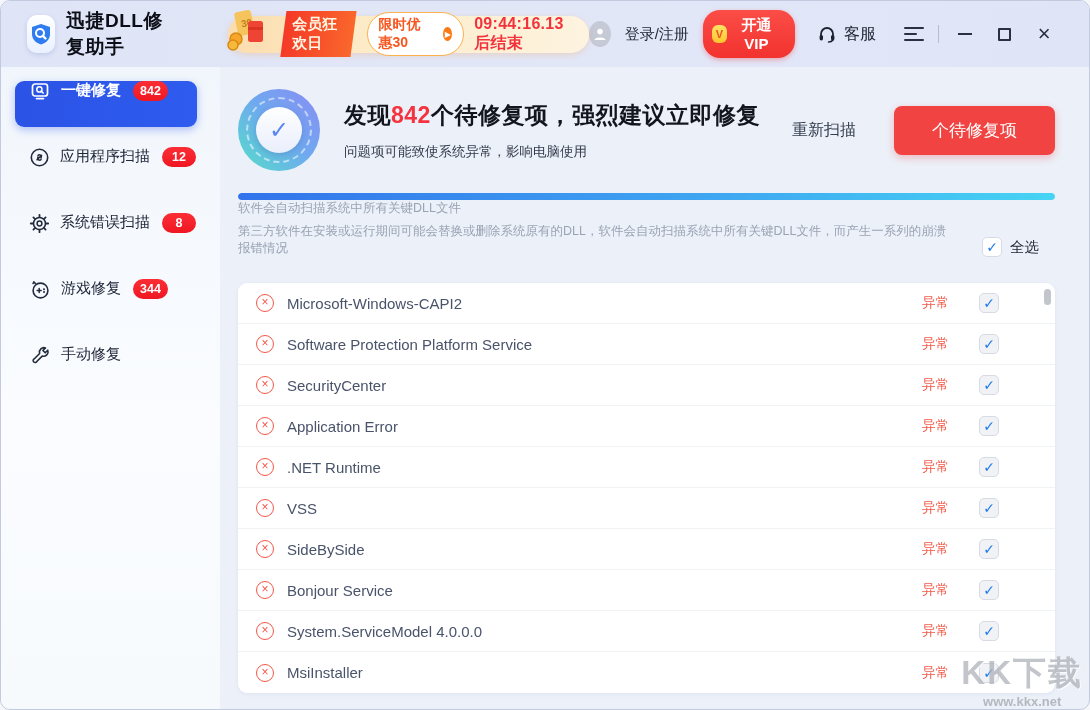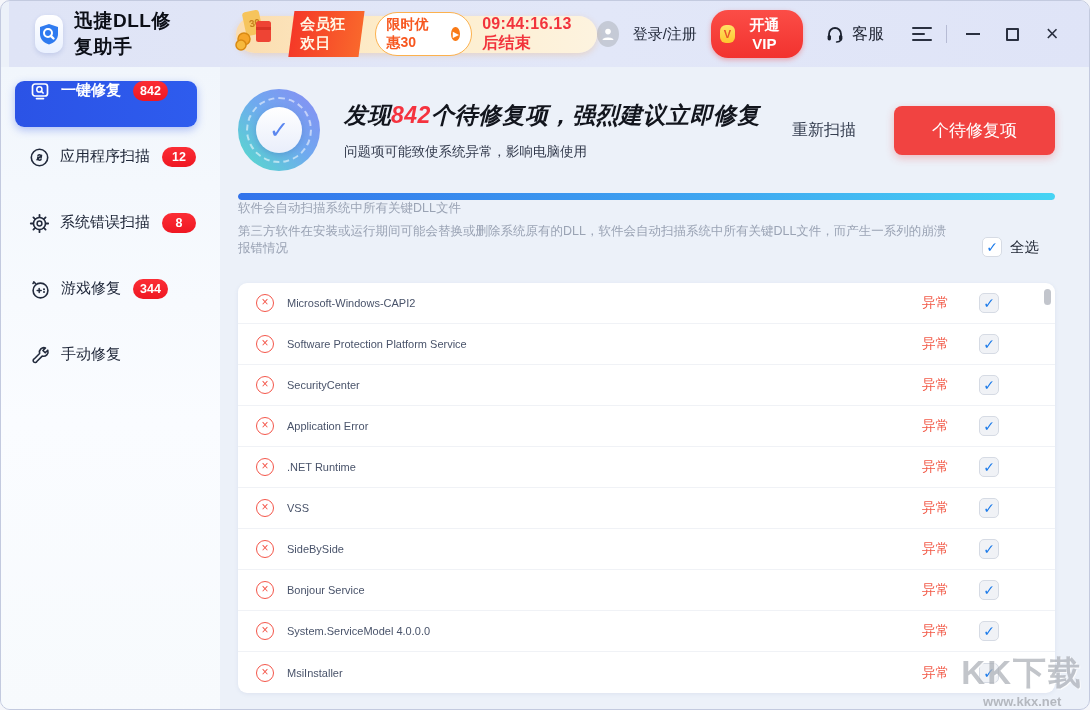--- a/index.html
+++ b/index.html
@@ -1,20 +1,20 @@
 <!DOCTYPE html>
 <html><head>
 <meta charset="utf-8">
 <style>
   * { margin:0; padding:0; box-sizing:border-box; }
   html,body { width:1090px; height:710px; font-family:"Liberation Sans","DejaVu Sans",sans-serif; background:#f5f6fa; }
   .window { position:relative; width:1090px; height:710px; border:1px solid #c3cadf; border-radius:10px; overflow:hidden; background:#ecf1f9; }
 
   
-  .titlebar { position:relative; height:66px; display:flex; align-items:center; background:linear-gradient(90deg,#dfe4f6 0%,#e2e7f8 55%,#dfe4f7 100%); padding:0 24px 0 26px;margin-left:8px; }
+  .titlebar { position:relative; height:66px; display:flex; align-items:center; background:linear-gradient(90deg,#dfe4f6 0%,#e2e7f8 55%,#dfe4f7 100%); padding:0 32px 0 26px; }
   .brand { display:flex; align-items:center; gap:11px; }
   .logo { width:38px; height:38px; border-radius:10px; background:linear-gradient(180deg,#ffffff,#eaf1ff); display:flex; align-items:center; justify-content:center; box-shadow:0 2px 5px rgba(60,90,180,.18); }
   .app-title { font-size:19px; font-weight:bold; color:#0c0f17; letter-spacing:.5px; }
 
   .promo { position:relative; margin-left:48px; height:37px; display:flex; align-items:center; gap:10px; padding:0 18px 0 52px; border-radius:20px; background:linear-gradient(90deg,#fbdcae 0%,#fdecc9 40%,#fdf3df 100%); box-shadow:0 2px 6px rgba(240,150,60,.25); cursor:pointer; }
   .gift { position:absolute; left:-4px; top:-11px; }
   .ribbon { display:inline-block; padding:4px 12px; background:linear-gradient(100deg,#f43427 0%,#fa6c2c 100%); color:#fff8e6; font-size:15px; font-weight:bold; clip-path:polygon(8% 0,100% 0,92% 100%,0 100%); }
   .offer-pill { display:flex; align-items:center; gap:20px; background:#ffffff; border:1px solid #fcb14e; color:#f7571f; font-size:14px; font-weight:bold; border-radius:999px; padding:3px 11px; }
   .offer-arrow { display:inline-flex; width:14px; height:14px; border-radius:50%; background:#f97a16; color:#fff; font-size:8px; align-items:center; justify-content:center; }
   .countdown { font-size:16px; font-weight:bold; color:#f2333c; letter-spacing:.3px; }
@@ -43,42 +43,42 @@
   .badge { min-width:34px; height:20px; padding:0 7px; background:linear-gradient(180deg,#fb2d35,#ef1722); border-radius:999px; color:#fff; font-size:12.5px; font-weight:bold; display:flex; align-items:center; justify-content:center; margin-left:2px; }
   .badge:empty { display:none; }
   .label { white-space:nowrap; }
 
   .main { flex:1; padding:22px 34px 0 18px; position:relative; }
   .scan-header { display:flex; align-items:center; }
   .check-badge { width:82px; height:82px; border-radius:50%; background:linear-gradient(225deg,#8a8cf4 0%,#6fa9ef 48%,#55dfc9 100%); display:flex; align-items:center; justify-content:center; position:relative; flex-shrink:0; }
   .check-badge::before { content:""; position:absolute; inset:8px; border:2px dashed rgba(255,255,255,.55); border-radius:50%; }
   .check-inner { width:46px; height:46px; border-radius:50%; background:linear-gradient(180deg,#ffffff,#e9eefb); display:flex; align-items:center; justify-content:center; color:#5a86ef; font-size:24px; font-weight:bold; box-shadow:0 2px 6px rgba(50,80,160,.25); }
   .head-text { margin-left:24px; }
-  .headline { font-size:23px; font-weight:bold; color:#12151d; letter-spacing:.5px;font-style:italic; }
+  .headline { font-size:23px; font-weight:bold; color:#12151d; letter-spacing:.5px; }
   .headline .count { color:#f5333f; }
   .sub { margin-top:12px; font-size:13.5px; color:#333b4d; }
   .rescan { margin-left:auto; font-size:16px; color:#353e50; cursor:pointer; white-space:nowrap; }
   .fix-btn { margin-left:38px; background:#f14341; color:#fff; font-size:17px; border:none; border-radius:8px; padding:13px 38px; cursor:pointer; box-shadow:0 3px 8px rgba(240,60,60,.3); white-space:nowrap; }
 
   .progress { margin-top:22px; height:7px; border-radius:4px; background:#d8e2f0; overflow:hidden; }
   .progress-fill { height:100%; border-radius:4px; background:linear-gradient(90deg,#3273eb 0%,#3fa8f1 60%,#46d4f4 100%); }
 
   .desc-row { position:relative; }
   .desc1, .desc2 { font-size:12.5px; color:#9aa3b4; line-height:17px; }
   .desc2 { margin-top:6px; max-width:720px; }
   .select-all { position:absolute; right:16px; bottom:0; display:flex; align-items:center; gap:8px; font-size:14.5px; color:#1c2330; cursor:pointer; }
 
   .checkbox { width:20px; height:20px; border-radius:5px; background:#ffffff; border:1px solid #d6dbe4; display:flex; align-items:center; justify-content:center; color:#1d7bea; font-size:14px; font-weight:bold; cursor:pointer; }
   .row .checkbox { background:#f0f2f6; }
 
   .list-card { position:relative; margin-top:26px; height:410px; background:#ffffff; border-radius:9px; box-shadow:0 1px 4px rgba(90,110,160,.10); overflow:hidden; }
   .row { display:flex; align-items:center; height:41px; padding:0 56px 0 18px; border-bottom:1px solid #f0f2f6; cursor:pointer; }
   .row:last-child { border-bottom:none; }
   .err-icon { width:18px; height:18px; border:1.6px solid #f4564a; border-radius:50%; color:#f4564a; font-size:12px; line-height:15px; text-align:center; flex-shrink:0; }
-  .issue-name { margin-left:13px; font-size:11px; color:#49536a; }
+  .issue-name { margin-left:13px; font-size:15px; color:#49536a; }
   .issue-status { margin-left:auto; margin-right:30px; font-size:13.5px; color:#f25a48; }
   .scroll-thumb { position:absolute; top:6px; right:4px; width:7px; height:16px; border-radius:4px; background:#c2c5cc; cursor:pointer; }
 
   .watermark { position:absolute; right:6px; bottom:0; text-align:center; pointer-events:none; }
   .wm1 { font-size:33px; font-weight:bold; color:#aeb2b9; opacity:.75; letter-spacing:2px; text-shadow:1px 1px 0 #fff; }
   .wm2 { font-size:13px; font-weight:bold; color:#b4b8bf; margin-top:-2px; }
 
   svg { display:block; }
 </style>
 </head>

